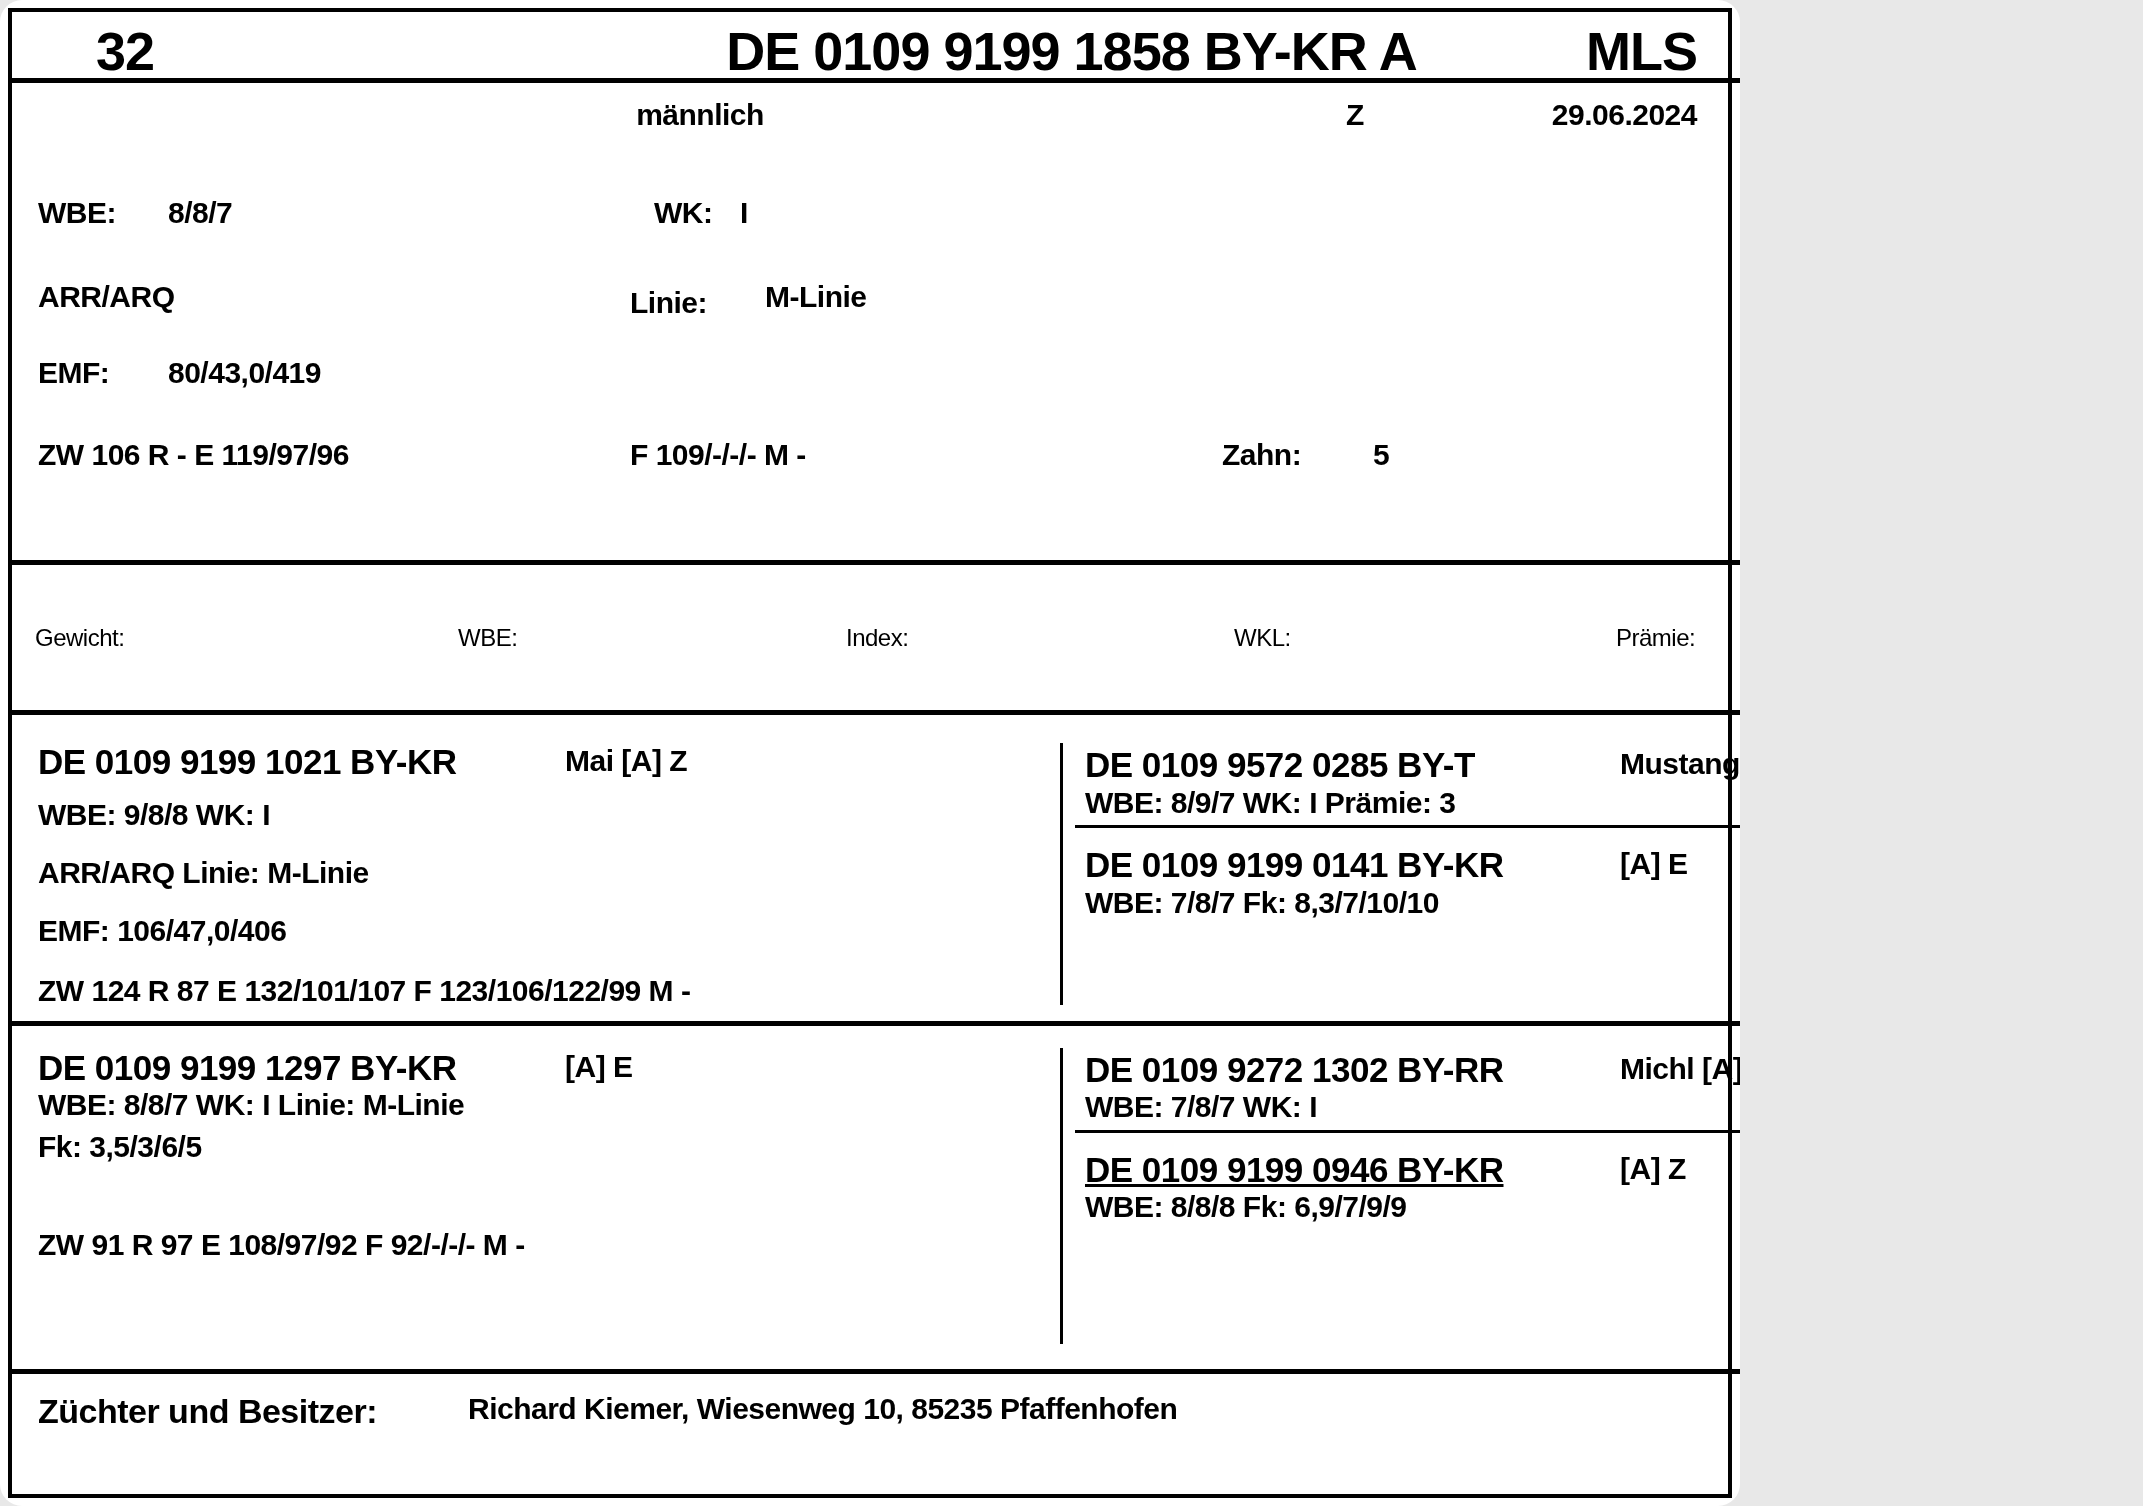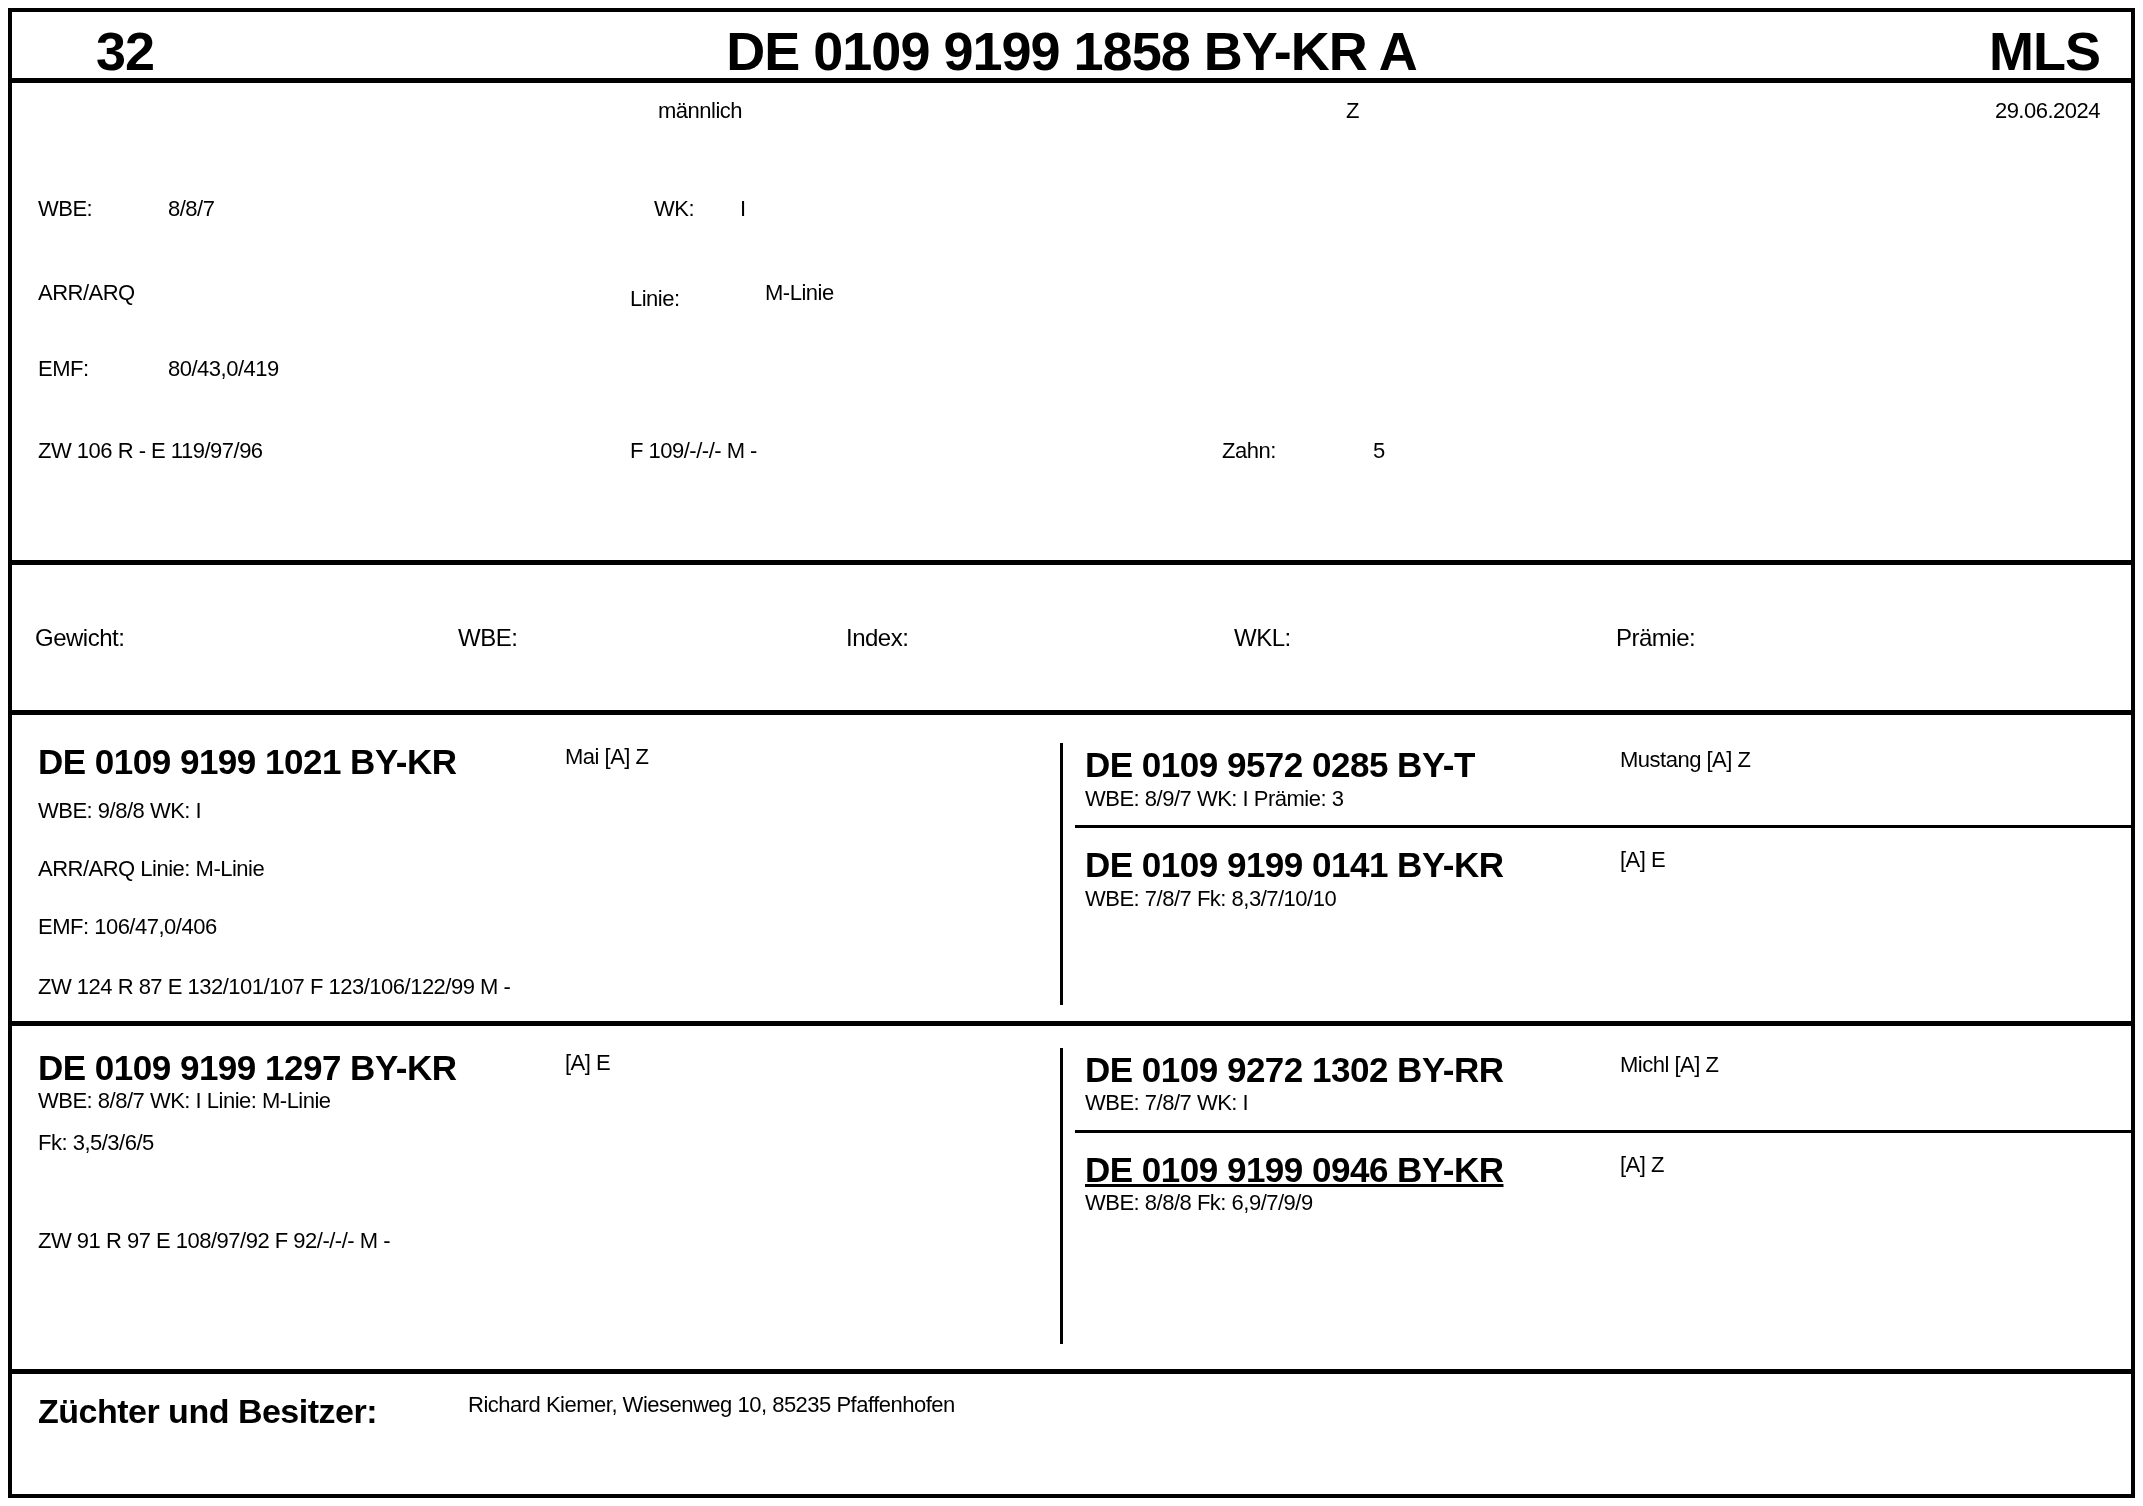--- a/index.html
+++ b/index.html
@@ -1,30 +1,31 @@
 <!DOCTYPE html>
 <html><head>
 <meta charset="utf-8">
 <style>
   html,body{margin:0;padding:0;background:#e8e8e8;}
   .page{
     position:relative;
-    width:2143px;height:1506px;
+    width:1740px;height:1506px;
     background:#ffffff;
     font-family:"Liberation Sans", sans-serif;
     color:#000;
     overflow:hidden;
+    border-radius:22px;
   }
   .frame{
     position:absolute;left:8px;top:8px;right:8px;bottom:8px;
     border:4px solid #000;
   }
   .abs{position:absolute;white-space:nowrap;letter-spacing:-0.5px;line-height:1.15;}
   .h1{font-size:54px;font-weight:bold;letter-spacing:-1px;}
-  .t{font-size:22px;}
+  .t{font-size:30px;font-weight:bold;}
   .tb{font-size:34px;font-weight:bold;}
   .idb{font-size:35px;font-weight:bold;}
   .mid{font-size:24px;}
   .rule{position:absolute;background:#000;}
   .center{text-align:center;}
   .right{text-align:right;}
 </style>
 </head>
 <body>
 

